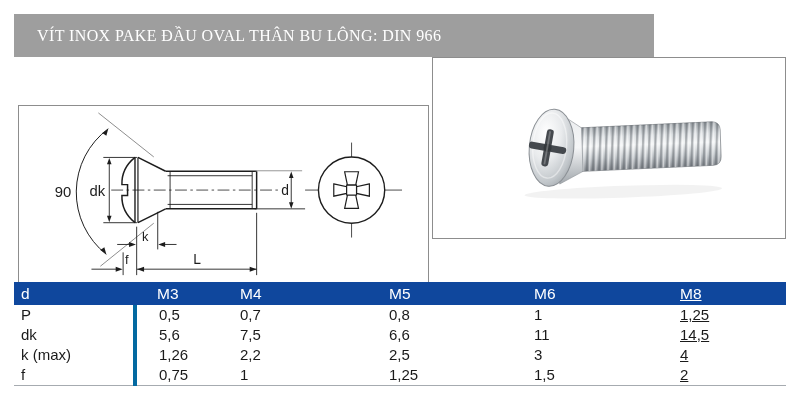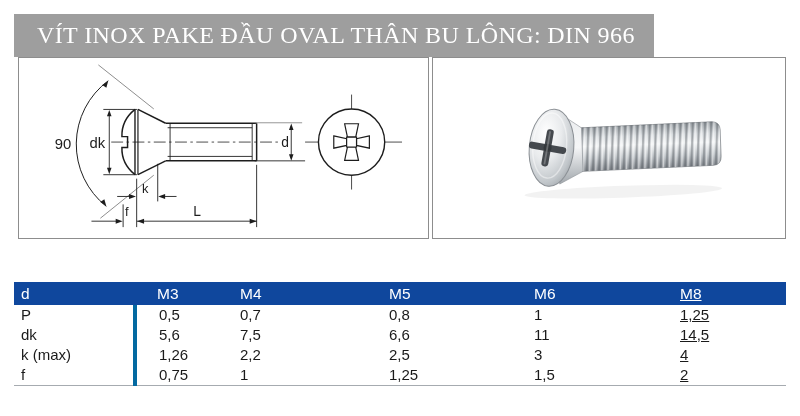--- a/index.html
+++ b/index.html
@@ -1,27 +1,27 @@
 <!DOCTYPE html>
 <html><head>
 <meta charset="utf-8">
 <style>
   html,body{margin:0;padding:0;background:#ffffff;}
   body{width:800px;height:416px;position:relative;font-family:"Liberation Sans",sans-serif;overflow:hidden;}
   .titlebar{
     position:absolute;left:14px;top:14px;width:640px;height:43px;
     background:#9e9e9e;color:#ffffff;
-    font-family:"Liberation Serif",serif;font-size:24px;letter-spacing:.4px;
+    font-family:"Liberation Serif",serif;font-size:16px;letter-spacing:.4px;
     display:flex;align-items:center;padding-left:23px;box-sizing:border-box;
   }
   .panel{
     position:absolute;top:57px;height:182px;background:#ffffff;
     border:1px solid #8d8d8d;box-sizing:border-box;
   }
-  .panel.drawing{left:18px;width:411px;}
+  .panel.drawing{left:18px;width:411px;margin-top:48px;}
   .panel.photo{left:432px;width:354px;}
   .panel svg{display:block;width:100%;height:100%;}
 
   .spec-table{
     position:absolute;left:14px;top:282px;width:772px;
     border-collapse:collapse;table-layout:fixed;
     font-size:15px;color:#1a1a1a;
     border-bottom:1px solid #a6abb0;
   }
   .spec-table th{

